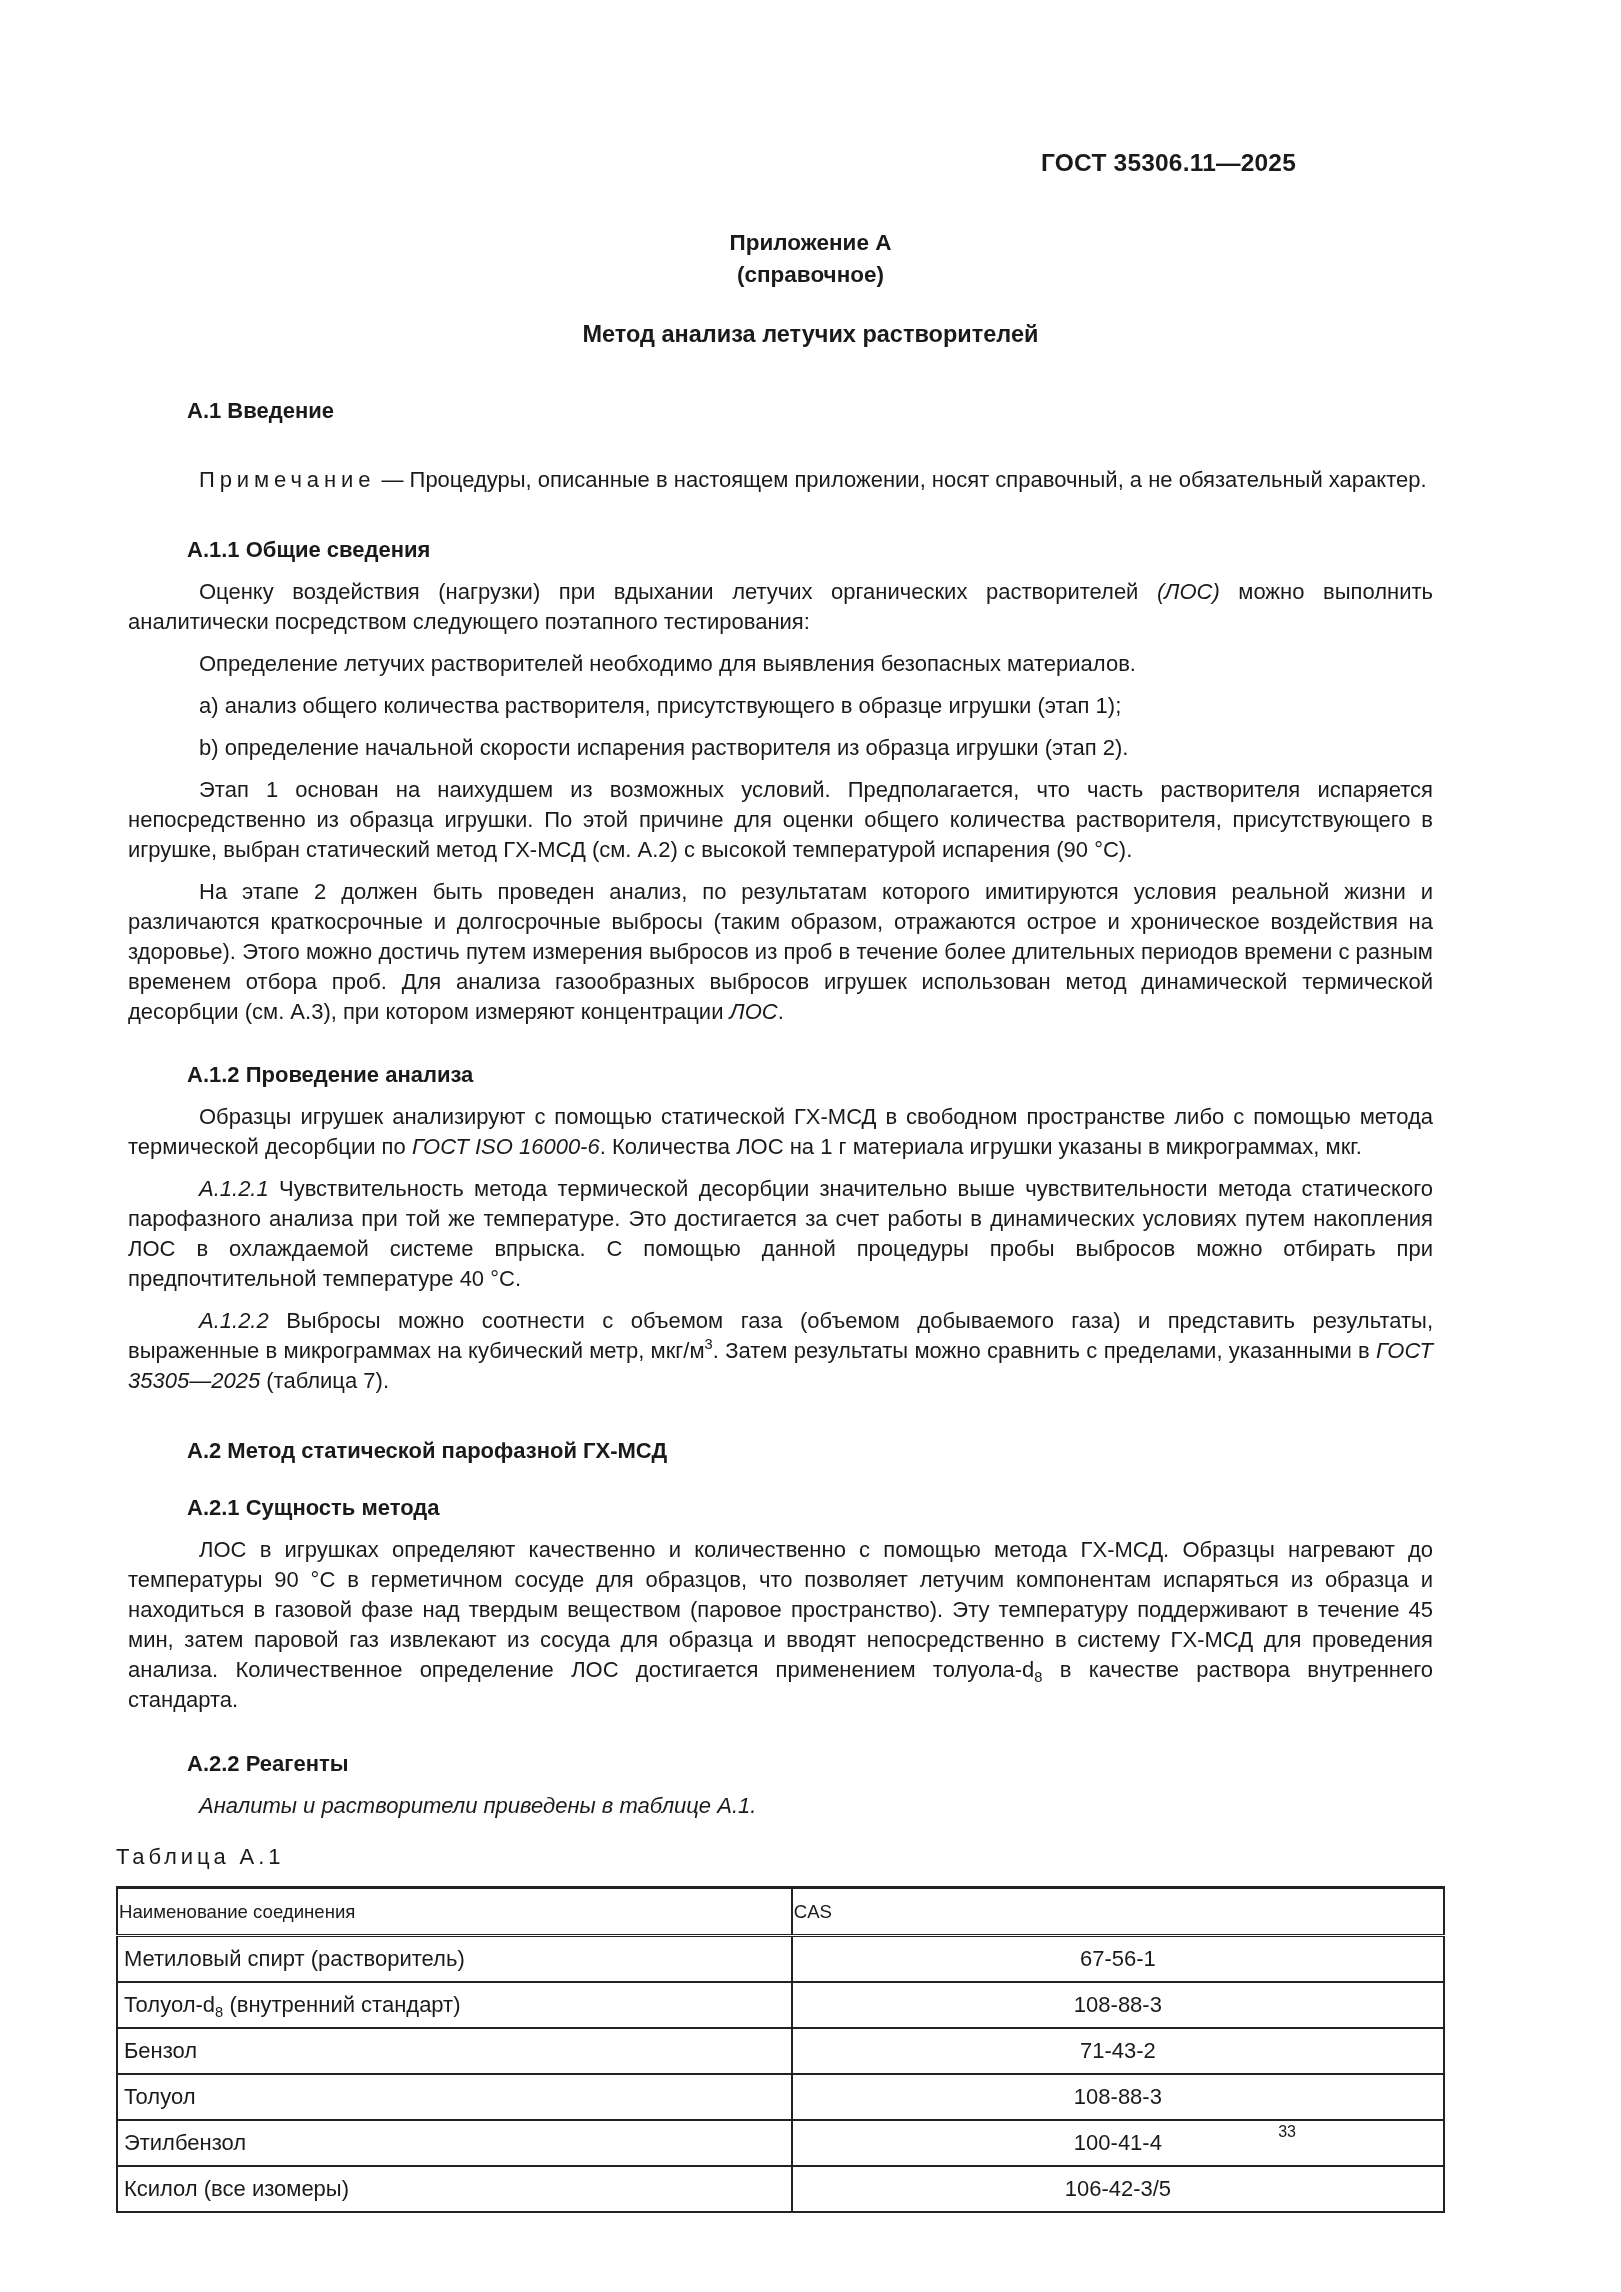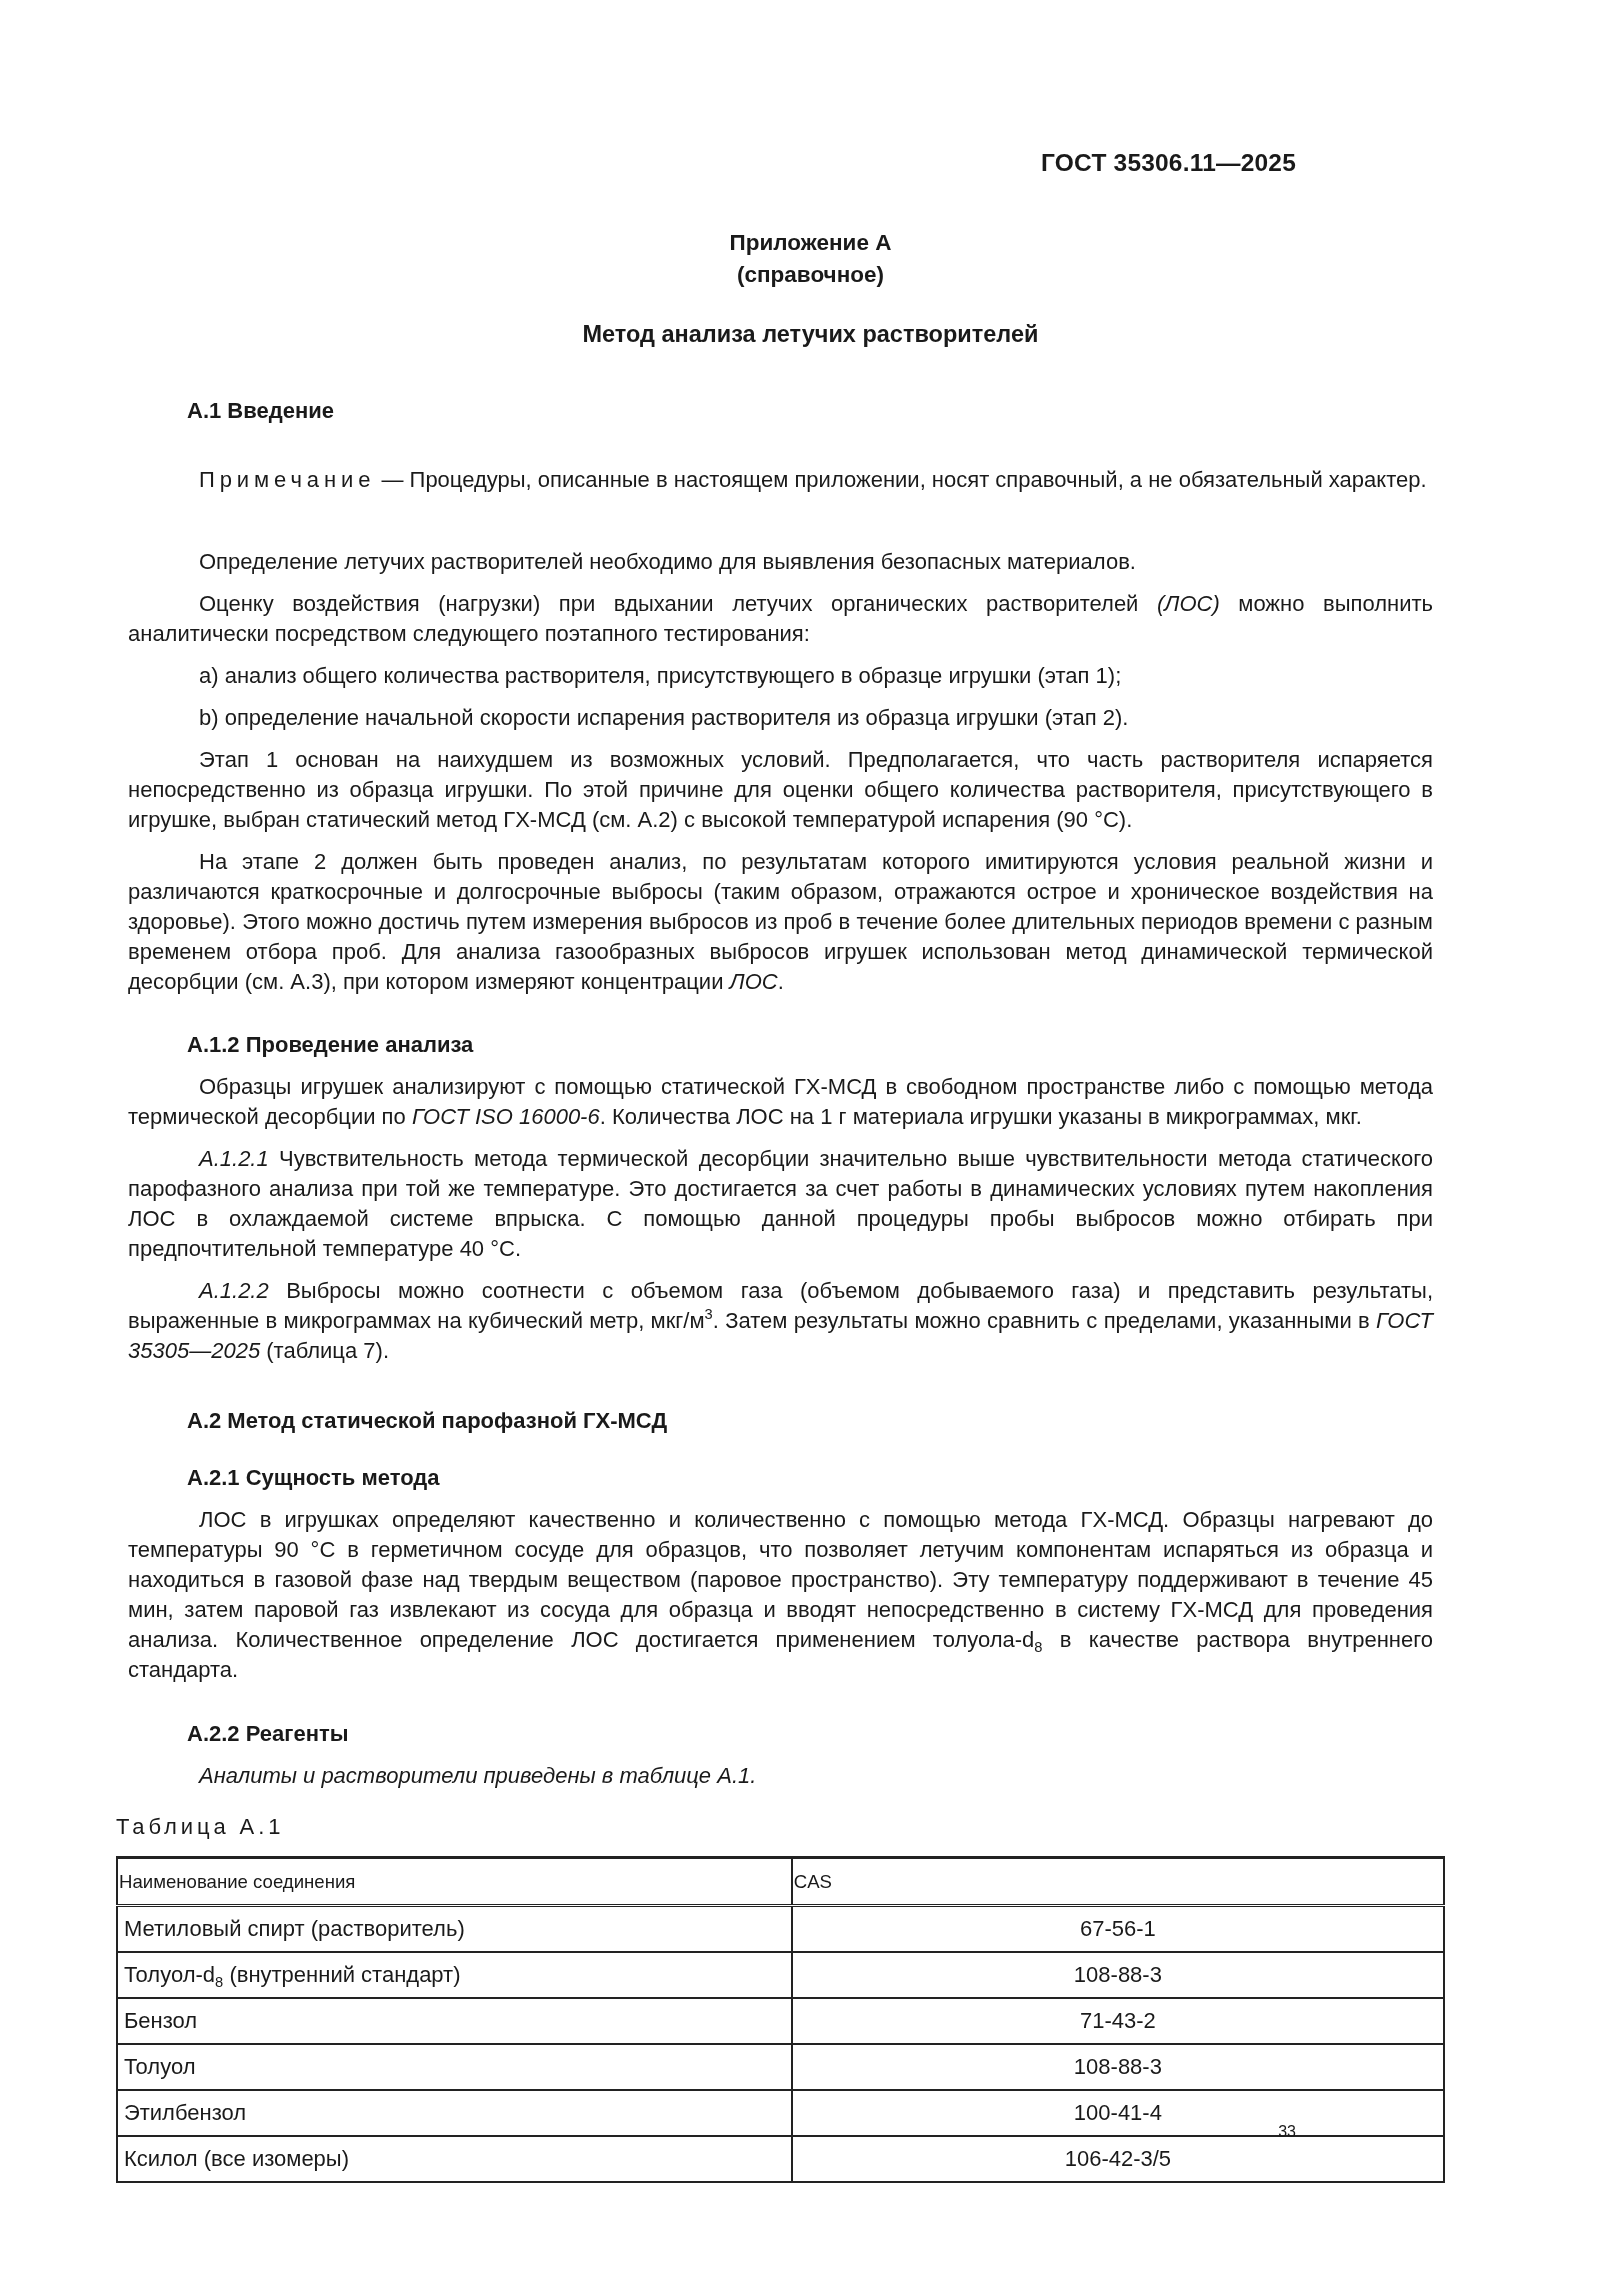--- a/index.html
+++ b/index.html
@@ -38,22 +38,23 @@
   <div class="annex-subtitle">(справочное)</div>
   <div class="annex-heading">Метод анализа летучих растворителей</div>
 
   <div class="content">
 
     <div class="h">А.1 Введение</div>
     <div class="gap1"></div>
     <p class="p"><span class="spaced">Примечание</span><span> — Процедуры, описанные в настоящем приложении, носят справочный, а не обязательный характер.</span></p>
     <div class="gap1"></div>
 
+    <div class="h">А.1.1 Общие сведения</div>
+    <p class="p"><span>Оценку воздействия (нагрузки) при вдыхании летучих органических растворителей </span><span class="it">(ЛОС)</span><span> можно выполнить аналитически посредством следующего поэтапного тестирования:</span></p>
     <p class="p">Определение летучих растворителей необходимо для выявления безопасных материалов.</p>
-    <p class="p"><span>Оценку воздействия (нагрузки) при вдыхании летучих органических растворителей </span><span class="it">(ЛОС)</span><span> можно выполнить аналитически посредством следующего поэтапного тестирования:</span></p>
     <p class="p">а) анализ общего количества растворителя, присутствующего в образце игрушки (этап 1);</p>
     <p class="p">b) определение начальной скорости испарения растворителя из образца игрушки (этап 2).</p>
     <p class="p">Этап 1 основан на наихудшем из возможных условий. Предполагается, что часть растворителя испаряется непосредственно из образца игрушки. По этой причине для оценки общего количества растворителя, присутствующего в игрушке, выбран статический метод ГХ-МСД (см. А.2) с высокой температурой испарения (90 °С).</p>
     <p class="p"><span>На этапе 2 должен быть проведен анализ, по результатам которого имитируются условия реальной жизни и различаются краткосрочные и долгосрочные выбросы (таким образом, отражаются острое и хроническое воздействия на здоровье). Этого можно достичь путем измерения выбросов из проб в течение более длительных периодов времени с разным временем отбора проб. Для анализа газообразных выбросов игрушек использован метод динамической термической десорбции (см. А.3), при котором измеряют концентрации </span><span class="it">ЛОС</span><span>.</span></p>
 
     <div class="gap2"></div>
     <div class="h">А.1.2 Проведение анализа</div>
     <p class="p"><span>Образцы игрушек анализируют с помощью статической ГХ-МСД в свободном пространстве либо с помощью метода термической десорбции по </span><span class="it">ГОСТ ISO 16000-6</span><span>. Количества ЛОС на 1 г материала игрушки указаны в микрограммах, мкг.</span></p>
     <p class="p"><span class="it">А.1.2.1</span><span> Чувствительность метода термической десорбции значительно выше чувствительности метода статического парофазного анализа при той же температуре. Это достигается за счет работы в динамических условиях путем накопления ЛОС в охлаждаемой системе впрыска. С помощью данной процедуры пробы выбросов можно отбирать при предпочтительной температуре 40 °С.</span></p>
     <p class="p"><span class="it">А.1.2.2</span><span> Выбросы можно соотнести с объемом газа (объемом добываемого газа) и представить результаты, выраженные в микрограммах на кубический метр, мкг/м</span><sup>3</sup><span>. Затем результаты можно сравнить с пределами, указанными в </span><span class="it">ГОСТ 35305—2025</span><span> (таблица 7).</span></p>

